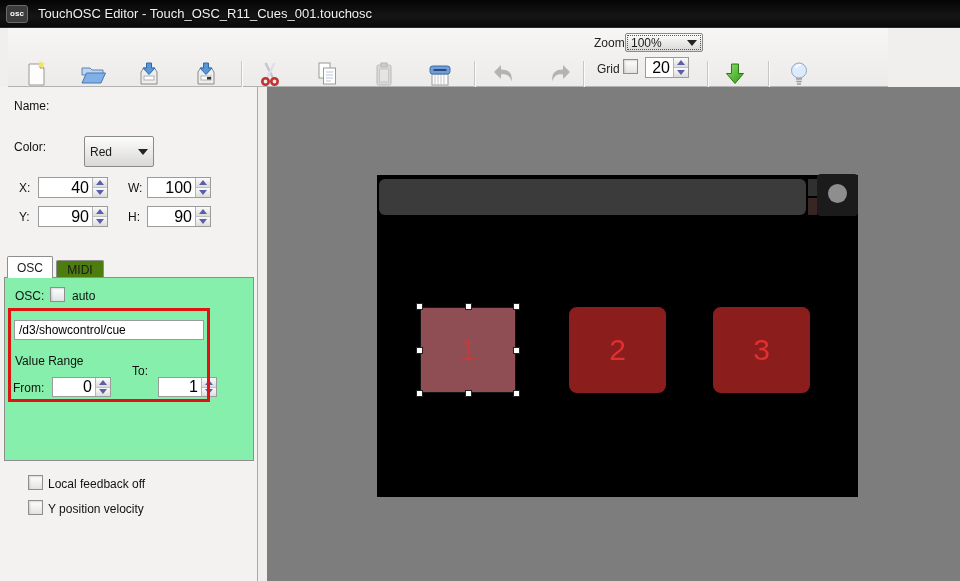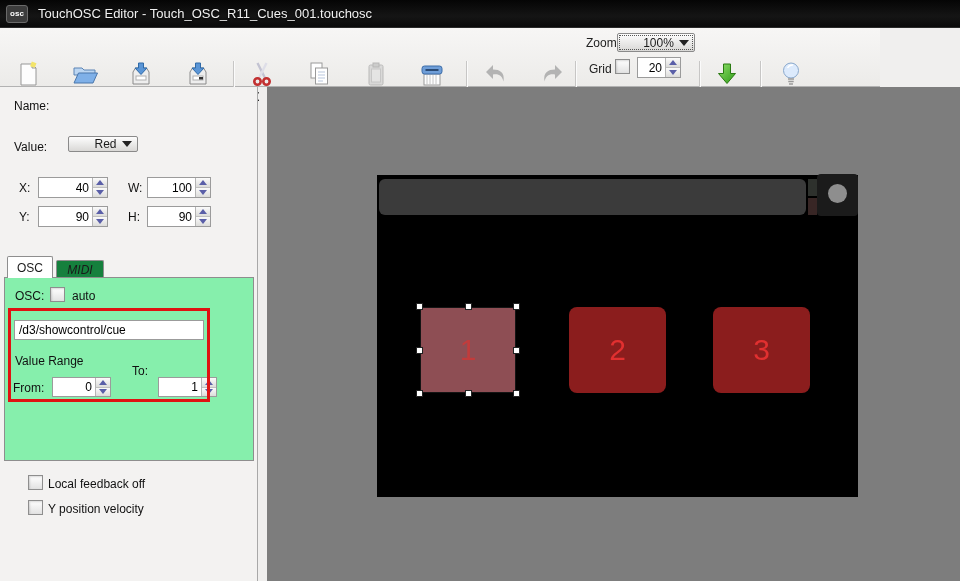--- a/index.html
+++ b/index.html
@@ -16,62 +16,62 @@
     display:flex; align-items:center; border-bottom:1px solid #2a2a2a;
   }
   #app-icon {
     width:22px; height:18px; margin-left:6px; border-radius:3px;
     background:#3c3c3c; border:1px solid #6a6a6a; color:#fff;
     font-size:8px; font-weight:bold; display:flex; align-items:center; justify-content:center;
   }
   #title-text { color:#f0f0f0; font-size:13px; margin-left:10px; text-shadow:0 1px 2px #000; }
   
   #toolbar {
-    position:absolute; left:0; top:28px; width:880px; height:59px;
+    position:absolute; left:8px; top:28px; width:880px; height:59px;
     background:linear-gradient(#f7f6f5,#ecebe9); border-bottom:1px solid #b2b2b2;
   }
   .tbtn { position:absolute; top:32px; height:50px; width:52px; text-align:center; cursor:default; }
   .tbtn .ticon { height:28px; display:flex; align-items:center; justify-content:center; }
   .tbtn .tlabel { font-size:12px; margin-top:2px; }
   .tbtn.disabled .tlabel { color:#9b9b9b; }
   .tsep { position:absolute; top:33px; height:48px; width:1px; background:#c7c6c5; box-shadow:1px 0 0 #fbfbfb; }
   .mini-label { position:absolute; font-size:12px; color:#222; }
   .dd {
     position:absolute; background:linear-gradient(#fdfdfd,#d9d8d6); border:1px solid #8a8a8a;
-    border-radius:2px; display:flex; align-items:center; padding-left:5px; font-size:12px;justify-content:center;
+    border-radius:2px; display:flex; align-items:center; padding-left:5px; font-size:12px;
   }
   .dd .caret { position:absolute; right:5px; width:0; height:0; border-left:5px solid transparent;
     border-right:5px solid transparent; border-top:6px solid #222; }
   .dd.focus { outline:1px dotted #555; outline-offset:-3px; }
   .checkbox { position:absolute; width:15px; height:15px; background:linear-gradient(#fff,#e2e2e2);
     border:1px solid #8e8e8e; box-shadow:inset 1px 1px 2px rgba(0,0,0,.15); }
   
   .spin { position:absolute; height:21px; border:1px solid #9b9b9b; background:#fff; display:flex; }
-  .spin input { flex:1; min-width:0; border:0; outline:none; text-align:right; font-size:12px;
+  .spin input { flex:1; min-width:0; border:0; outline:none; text-align:right; font-size:16px;
     padding-right:3px; font-family:"Liberation Sans",sans-serif; background:#fff; }
   .spinbtns { width:15px; display:flex; flex-direction:column; border-left:1px solid #b5b5b5; }
   .spinbtns .sb { flex:1; background:linear-gradient(#fbfbfb,#dcdcda); border-bottom:1px solid #c0c0c0;
     display:flex; align-items:center; justify-content:center; }
   .spinbtns .sb:last-child { border-bottom:0; }
   .tri-up { width:0; height:0; border-left:4px solid transparent; border-right:4px solid transparent;
     border-bottom:5px solid #5a5fa8; }
   .tri-dn { width:0; height:0; border-left:4px solid transparent; border-right:4px solid transparent;
     border-top:5px solid #5a5fa8; }
   
   #inspector { position:absolute; left:0; top:87px; width:258px; height:494px;
     background:#f3f2f1; border-right:1px solid #a8a8a8; }
   #splitter { position:absolute; left:259px; top:87px; width:8px; height:494px; background:#efeeed; }
   .lbl { position:absolute; font-size:12px; color:#111; }
   .tinput { position:absolute; height:20px; border:1px solid #9b9b9b; background:#fff;
     font-size:12px; padding:0 4px; font-family:"Liberation Sans",sans-serif; outline:none; }
   
   .tab { position:absolute; border:1px solid #8e8e8e; border-bottom:0; font-size:12px;
     display:flex; align-items:center; justify-content:center; border-radius:2px 2px 0 0; }
   .tab.active { background:#fff; z-index:3; }
-  .tab.inactive { background:#15803d; z-index:1;font-style:italic; }
+  .tab.inactive { background:#4d7c0f; z-index:1; }
   #tabbox { position:absolute; left:4px; top:190px; width:250px; height:184px;
     background:#86efac; border:1px solid #8e8e8e; z-index:2; }
   #annotation { position:absolute; left:8px; top:221px; width:202px; height:94px;
     border:3px solid #e01212; z-index:4; pointer-events:none; }
   
   #canvas { position:absolute; left:267px; top:87px; width:693px; height:494px; background:#7d7d7d; }
   #device { position:absolute; left:110px; top:88px; width:481px; height:322px; background:#000; }
   #device-bar { position:absolute; left:2px; top:4px; width:427px; height:36px; background:#3b3b3b; border-radius:6px; }
   .dev-seg { position:absolute; width:9px; height:17px; }
   #device-corner { position:absolute; left:440px; top:-1px; width:41px; height:42px; background:#1b1b1b; border-radius:4px; }
@@ -254,22 +254,22 @@
         </svg>
       </div>
       <div class="tlabel">About</div>
     </div>
   </div>
 
   <div id="inspector">
 
     <div class="lbl" style="left:14px;top:12px">Name:</div>
 
-    <div class="lbl" style="left:14px;top:53px">Value:</div>
-    <div class="dd" style="left:68px;top:49px;width:70px;height:16px">
+    <div class="lbl" style="left:14px;top:53px">Color:</div>
+    <div class="dd" style="left:84px;top:49px;width:70px;height:31px">
       <span>Red</span>
       <span class="caret"></span>
     </div>
 
     <div class="lbl" style="left:19px;top:94px">X:</div>
     <div class="spin" style="left:38px;top:90px;width:70px">
       <input value="40" style="">
       <div class="spinbtns">
         <div class="sb">
             <div class="tri-up"></div>

